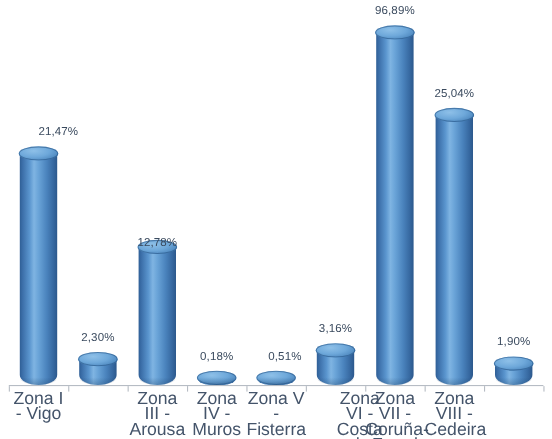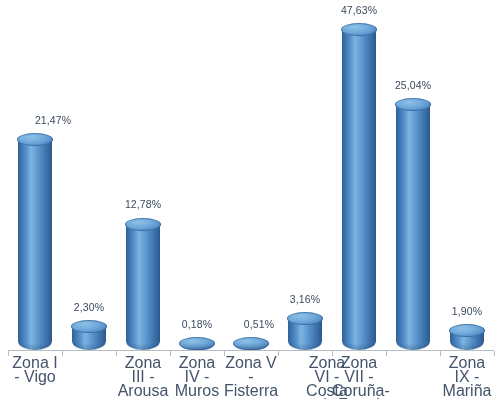--- a/index.html
+++ b/index.html
@@ -142,21 +142,21 @@
           <div class="cyl-bottom-shade"></div>
         </div>
       </div>
       <div class="data-label" style="left: 62px; width: 54px; top: 301.458px;">2,30%</div>
       <div class="bar-slot" style="left: 126px; width: 34px;">
         <div class="cyl" style="height: 125.256px; bottom: 2px;">
           <div class="cyl-top"></div>
           <div class="cyl-bottom-shade"></div>
         </div>
       </div>
-      <div class="data-label" style="left: 116px; width: 54px; top: 198px;">12,78%</div>
+      <div class="data-label" style="left: 116px; width: 54px; top: 215px;">12,78%</div>
       <div class="bar-slot" style="left: 180px; width: 34px;">
         <div class="cyl" style="height: 6px; bottom: 2px;">
           <div class="cyl-top"></div>
           <div class="cyl-bottom-shade"></div>
         </div>
       </div>
       <div class="data-label" style="left: 170px; width: 54px; top: 318px;">0,18%</div>
       <div class="bar-slot" style="left: 234px; width: 34px;">
         <div class="cyl" style="height: 6px; bottom: 2px;">
           <div class="cyl-top"></div>
@@ -170,21 +170,21 @@
           <div class="cyl-bottom-shade"></div>
         </div>
       </div>
       <div class="data-label" style="left: 278px; width: 54px; top: 293.029px;">3,16%</div>
       <div class="bar-slot" style="left: 342px; width: 34px;">
         <div class="cyl" style="height: 320px; bottom: 2px;">
           <div class="cyl-top"></div>
           <div class="cyl-bottom-shade"></div>
         </div>
       </div>
-      <div class="data-label" style="left: 332px; width: 54px; top: 4px;">47,63%</div>
+      <div class="data-label" style="left: 332px; width: 54px; top: 4px;">96,89%</div>
       <div class="bar-slot" style="left: 396px; width: 34px;">
         <div class="cyl" style="height: 245.415px; bottom: 2px;">
           <div class="cyl-top"></div>
           <div class="cyl-bottom-shade"></div>
         </div>
       </div>
       <div class="data-label" style="left: 386px; width: 54px; top: 78.585px;">25,04%</div>
       <div class="bar-slot" style="left: 450px; width: 34px;">
         <div class="cyl" style="height: 18.6217px; bottom: 2px;">
           <div class="cyl-top"></div>
@@ -203,22 +203,22 @@
       <div class="cat-label" style="left: 170px; width: 54px;">Zona IV -
 Muros</div>
       <div class="cat-label" style="left: 224px; width: 54px;">Zona V -
 Fisterra</div>
       <div class="cat-label" style="left: 278px; width: 54px; margin-left: 22px;">Zona VI -
 Costa da
 Morte</div>
       <div class="cat-label" style="left: 332px; width: 54px;">Zona VII -
 Coruña-
 Ferrol</div>
-      <div class="cat-label" style="left: 440px; width: 54px;">Zona IX -
-Mariña</div>
+      <div class="cat-label" style="left: 386px; width: 54px;">Zona VIII -
+Cedeira</div>
     </div>
 
 <div class="axis-tick" style="left: 8px;"></div>
     <div class="axis-tick" style="left: 62px;"></div>
     <div class="axis-tick" style="left: 116px;"></div>
     <div class="axis-tick" style="left: 170px;"></div>
     <div class="axis-tick" style="left: 224px;"></div>
     <div class="axis-tick" style="left: 278px;"></div>
     <div class="axis-tick" style="left: 332px;"></div>
     <div class="axis-tick" style="left: 386px;"></div>

